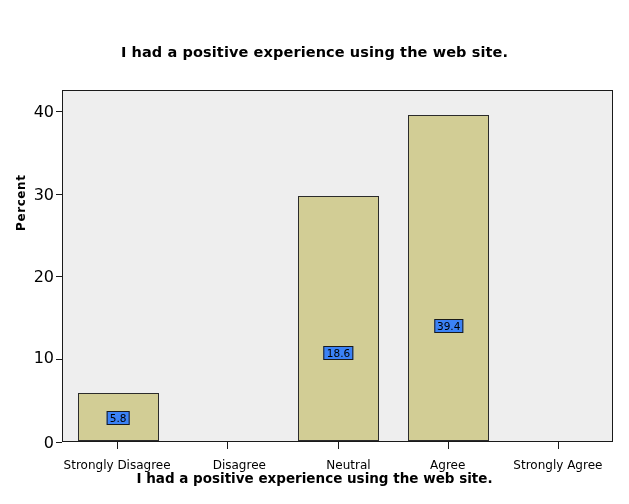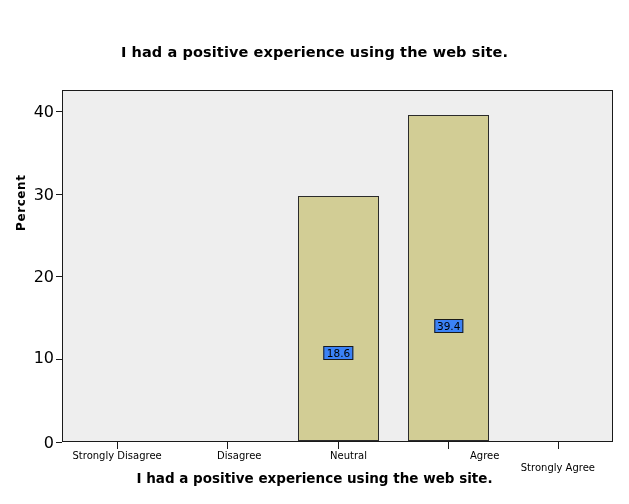--- a/index.html
+++ b/index.html
@@ -145,23 +145,23 @@
   .x-tick-mark {
     position: absolute;
     top: 0;
     width: 0;
     height: 7px;
     border-left: 1.4px solid #1a1a1a;
   }
 
   .x-tick-label {
     position: absolute;
-    top: 8px;
+    top: 16px;
     transform: translateX(-50%);
-    font-size: 10px;
+    font-size: 12px;
     color: #000000;
     white-space: nowrap;
   }
 
   .x-axis-title {
     position: absolute;
     left: 0;
     top: 470px;
     width: 629px;
     text-align: center;
@@ -189,40 +189,44 @@
       <div class="y-tick-label" style="top: 186.353px;">20</div>
       <div class="y-tick-mark" style="top: 103.529px; left: 56px;"></div>
       <div class="y-tick-label" style="top: 103.529px;">30</div>
       <div class="y-tick-mark" style="top: 20.7059px; left: 56px;"></div>
       <div class="y-tick-label" style="top: 20.7059px;">40</div>
     </div>
 
   <div class="plot-frame">
     <div class="plot-inner">
       <div class="bars-layer">
+          <div class="bar-slot" style="left: 0px; width: 110.2px;">
+            <div class="bar" style="left: 14.6015px; width: 80.997px; height: 48.0376px; background: rgb(210, 205, 149); border-color: rgb(43, 43, 43);"></div>
+            <div class="bar-value" style="bottom: 15.8524px;">5.8</div>
+          </div>
           <div class="bar-slot" style="left: 220.4px; width: 110.2px;">
             <div class="bar" style="left: 14.6015px; width: 80.997px; height: 245.158px; background: rgb(210, 205, 149); border-color: rgb(43, 43, 43);"></div>
             <div class="bar-value" style="bottom: 80.902px;">18.6</div>
           </div>
           <div class="bar-slot" style="left: 330.6px; width: 110.2px;">
             <div class="bar" style="left: 14.6015px; width: 80.997px; height: 326.325px; background: rgb(210, 205, 149); border-color: rgb(43, 43, 43);"></div>
             <div class="bar-value" style="bottom: 107.687px;">39.4</div>
           </div>
         </div>
     </div>
   </div>
 
   <div class="x-axis-zone">
       <div class="x-tick-mark" style="left: 55.1px;"></div>
       <div class="x-tick-label" style="left: 55.1px;">Strongly Disagree</div>
       <div class="x-tick-mark" style="left: 165.3px;"></div>
       <div class="x-tick-label" style="left: 165.3px; padding-left: 24px;">Disagree</div>
       <div class="x-tick-mark" style="left: 275.5px;"></div>
       <div class="x-tick-label" style="left: 275.5px; margin-left: 11px;">Neutral</div>
       <div class="x-tick-mark" style="left: 385.7px;"></div>
-      <div class="x-tick-label" style="left: 385.7px; margin-left: 37px;">Agree</div>
+      <div class="x-tick-label" style="left: 385.7px;">Agree</div>
       <div class="x-tick-mark" style="left: 495.9px;"></div>
-      <div class="x-tick-label" style="left: 495.9px; margin-top: 12px;">Strongly Agree</div>
+      <div class="x-tick-label" style="left: 495.9px;">Strongly Agree</div>
     </div>
 
   <div class="x-axis-title">I had a positive experience using the web site.</div>
 
 </div>
 
 </body></html>

